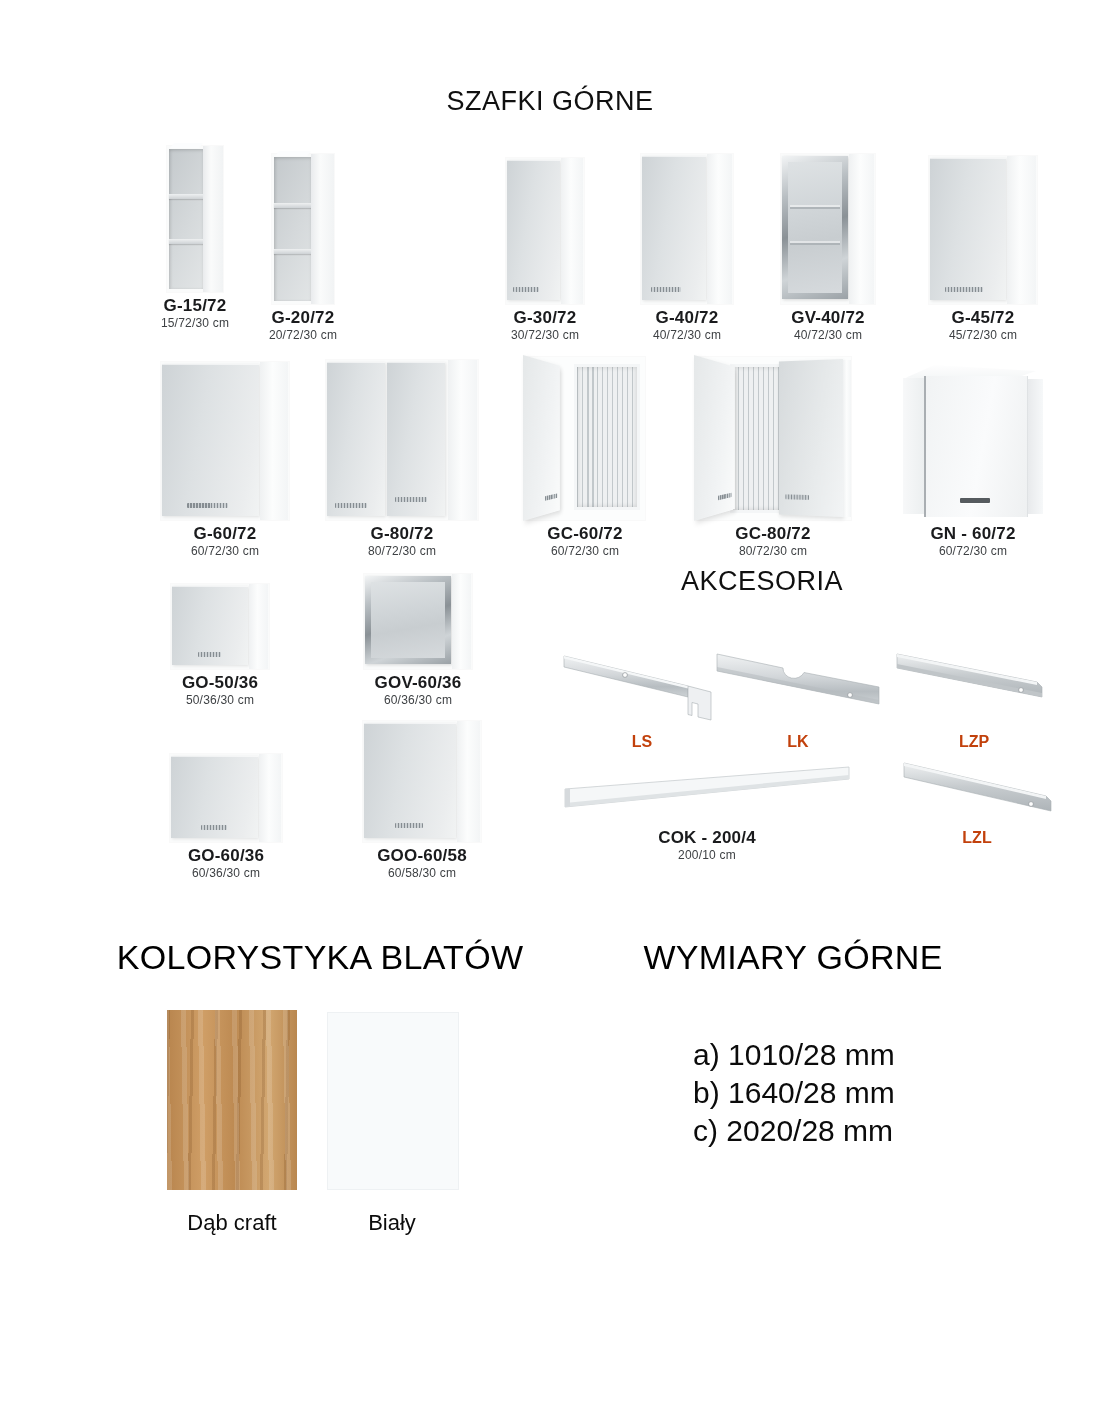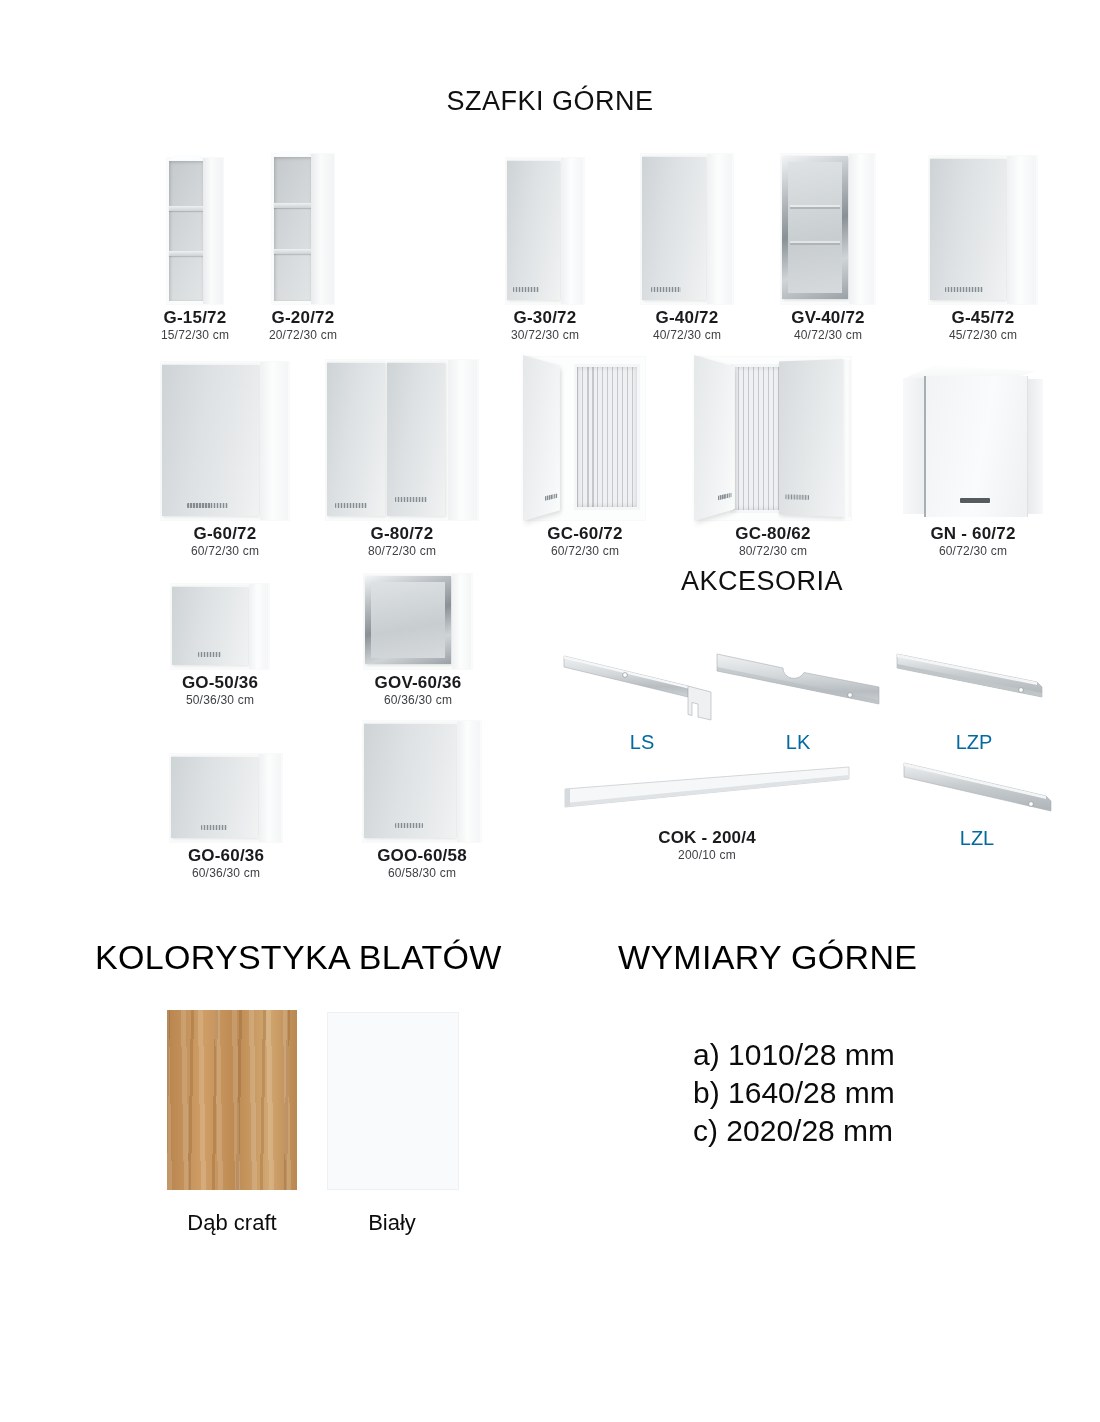--- a/index.html
+++ b/index.html
@@ -3,30 +3,30 @@
 <meta charset="utf-8">
 <style>
   html,body { margin:0; padding:0; background:#ffffff; }
   #canvas {
     position:relative; width:1100px; height:1422px; margin:0 auto;
     background:#ffffff; overflow:hidden;
     font-family:"Liberation Sans", sans-serif;
   }
   .hdr { position:absolute; text-align:center; color:#101010; font-weight:500;
          font-size:27px; letter-spacing:.5px; white-space:nowrap; }
-  .hdr-big { position:absolute; color:#000;
+  .hdr-big { position:absolute; text-align:center; color:#000;
          font-size:34px; font-weight:400; letter-spacing:.3px; white-space:nowrap; }
   .fig { position:absolute; text-align:center; }
   .artwrap { display:flex; align-items:flex-end; justify-content:center; }
   .art { position:relative; background:#fafbfb; box-shadow:0 0 0 1px rgba(0,0,0,.025); }
   .art i { display:block; position:absolute; }
   figcaption { margin-top:4px; }
   .model { font-weight:700; font-size:17px; line-height:20px; color:#1a1b1d; letter-spacing:.2px; }
   .dims  { font-weight:400; font-size:12px; line-height:15px; color:#3e4144; letter-spacing:.2px; }
-  .acc-label { font-weight:400; font-size:20px; line-height:20px; color:#0369a1; }
+  .acc-label { font-weight:700; font-size:16px; line-height:20px; color:#c2410c; }
 
   
   .c-open::before { content:""; position:absolute; top:-3px; left:5px; width:52%; height:5px;
      background:#fcfdfe; transform:skewX(-38deg); }
   .op-in { position:absolute; left:2px; top:3px; bottom:3px; width:60%;
      background:linear-gradient(115deg,#c4c9cc 0%,#d5d9db 55%,#e2e5e6 100%);
      box-shadow:inset 0 2px 3px rgba(0,0,0,.10), inset 2px 0 3px rgba(0,0,0,.08); }
   .sh { left:0; right:0; height:5px; background:linear-gradient(#eef0f1,#ced2d5);
      box-shadow:0 1px 1px rgba(0,0,0,.14); }
   .op-side { position:absolute; left:calc(60% + 2px); right:0; top:0; bottom:0;
@@ -107,21 +107,21 @@
       <linearGradient id="gSteel" x1="0" y1="0" x2="0" y2="1">
         <stop offset="0" stop-color="#eef0f1"></stop>
           <stop offset=".5" stop-color="#c6cbce"></stop>
         <stop offset="1" stop-color="#aeb4b8"></stop>
       </linearGradient>
     </defs>
   </svg>
 
   <div class="hdr" style="left:0;width:1100px;top:86px">SZAFKI GÓRNE</div>
 
-  <figure class="fig" style="left:85px;top:128px;width:140px">
+  <figure class="fig" style="left:85px;top:116px;width:140px">
     <div class="artwrap" style="height:160px;width:140px">
       <div class="art c-open" style="width:56px;height:146px">
         <div class="op-in">
           <i class="sh" style="top:32%"></i>
           <i class="sh" style="top:64%"></i>
         </div>
         <div class="op-side"></div>
       </div>
     </div>
     <figcaption>
@@ -265,21 +265,21 @@
         <div class="odoor" style="left:-1%;top:-1%;width:40%;height:102%">
           <i class="handle" style="right:8%;left:auto;width:38%;bottom:9%"></i>
         </div>
         <div class="adoor" style="right:5%;top:1%;width:43%;height:97%">
           <i class="handle" style="left:10%;width:38%;bottom:10%"></i>
         </div>
         <div class="c-side" style="right:0;width:5%;top:2%;bottom:2%"></div>
       </div>
     </div>
     <figcaption>
-      <div class="model">GC-80/62</div>
+      <div class="model">GC-80/72</div>
       <div class="dims">80/72/30 cm</div>
     </figcaption>
   </figure>
 
   <figure class="fig" style="left:853px;top:336px;width:160px">
     <div class="artwrap" style="height:168px;width:160px">
       <div class="art c-corner" style="width:140px;height:150px;background:transparent;box-shadow:none">
         <div class="cn-l"></div>
         <div class="cn-f">
           <i class="cn-h"></i>

